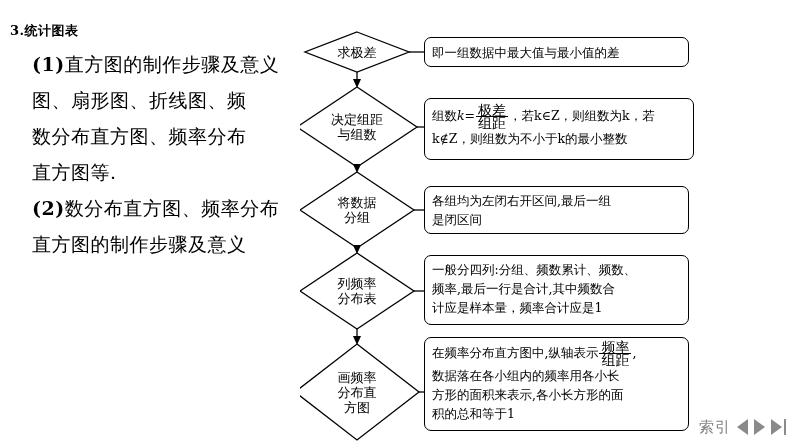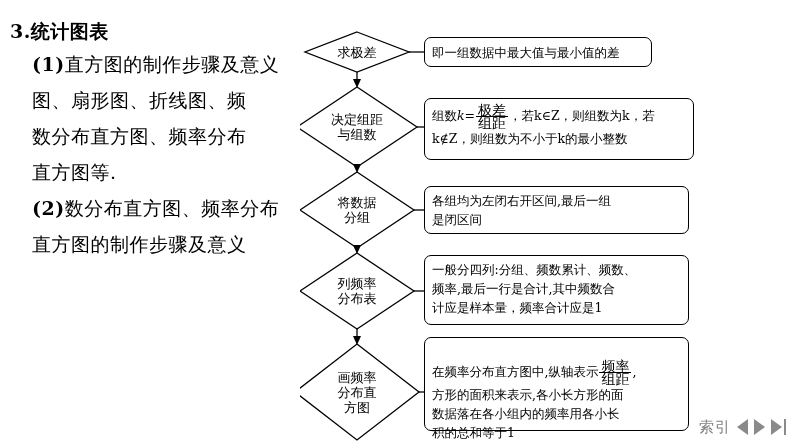--- a/index.html
+++ b/index.html
@@ -10,21 +10,21 @@
     overflow:hidden;
     position:relative;
   }
   #page{position:absolute;left:0;top:0;width:794px;height:447px;}
 
   
   #left-col{
     position:absolute;left:10px;top:16px;width:300px;
   }
   .heading{
-    font-size:19px;font-weight:bold;line-height:30px;
+    font-size:13px;font-weight:bold;line-height:30px;
     letter-spacing:0.5px;color:#000;
     white-space:nowrap;
   }
   .para{
     font-size:19px;line-height:36px;color:#000;
     margin-left:22px;
     letter-spacing:0.5px;
     white-space:nowrap;
   }
   .para .lbl{font-weight:bold;}
@@ -156,21 +156,21 @@
       <div>列频率</div>
       <div>分布表</div>
     </div>
 
     <div class="dia-text" style="left:7px;top:356px;width:100px;">
       <div>画频率</div>
       <div>分布直</div>
       <div>方图</div>
     </div>
 
-    <div class="box" style="left:124px;top:23px;width:228px;height:30px;display:flex;align-items:center;">
+    <div class="box" style="left:124px;top:23px;width:265px;height:30px;display:flex;align-items:center;">
       <span class="ln">即一组数据中最大值与最小值的差</span>
     </div>
 
     <div class="box" style="left:124px;top:84px;width:270px;height:62px;">
       <span class="ln" style="line-height:26px;">
         <span>组数</span><span class="italic">k</span><span>=</span><span class="frac"><span class="num">极差</span><span class="den">组距</span></span><span>，若k∈Z，则组数为k，若</span>
       </span>
       <span class="ln" style="line-height:20px;">k∉Z，则组数为不小于k的最小整数</span>
     </div>
 
@@ -178,26 +178,26 @@
       <span class="ln">各组均为左闭右开区间,最后一组</span>
       <span class="ln">是闭区间</span>
     </div>
 
     <div class="box" style="left:124px;top:241px;width:265px;height:70px;">
       <span class="ln">一般分四列:分组、频数累计、频数、</span>
       <span class="ln">频率,最后一行是合计,其中频数合</span>
       <span class="ln">计应是样本量，频率合计应是1</span>
     </div>
 
-    <div class="box" style="left:124px;top:323px;width:265px;height:94px;padding-top:20px;">
+    <div class="box" style="left:124px;top:323px;width:265px;height:94px;padding-top:1px;">
       <span class="ln" style="line-height:27px;">
         <span>在频率分布直方图中,纵轴表示</span><span class="frac"><span class="num">频率</span><span class="den">组距</span></span><span>,</span>
       </span>
+      <span class="ln">数据落在各小组内的频率用各小长</span>
       <span class="ln">方形的面积来表示,各小长方形的面</span>
-      <span class="ln">数据落在各小组内的频率用各小长</span>
       <span class="ln">积的总和等于1</span>
     </div>
 
   </div>
 
   <div id="footer">
     <span class="ftxt">索引</span>
     <span class="navbtn">
         <span class="tri-l"></span>
       </span>

